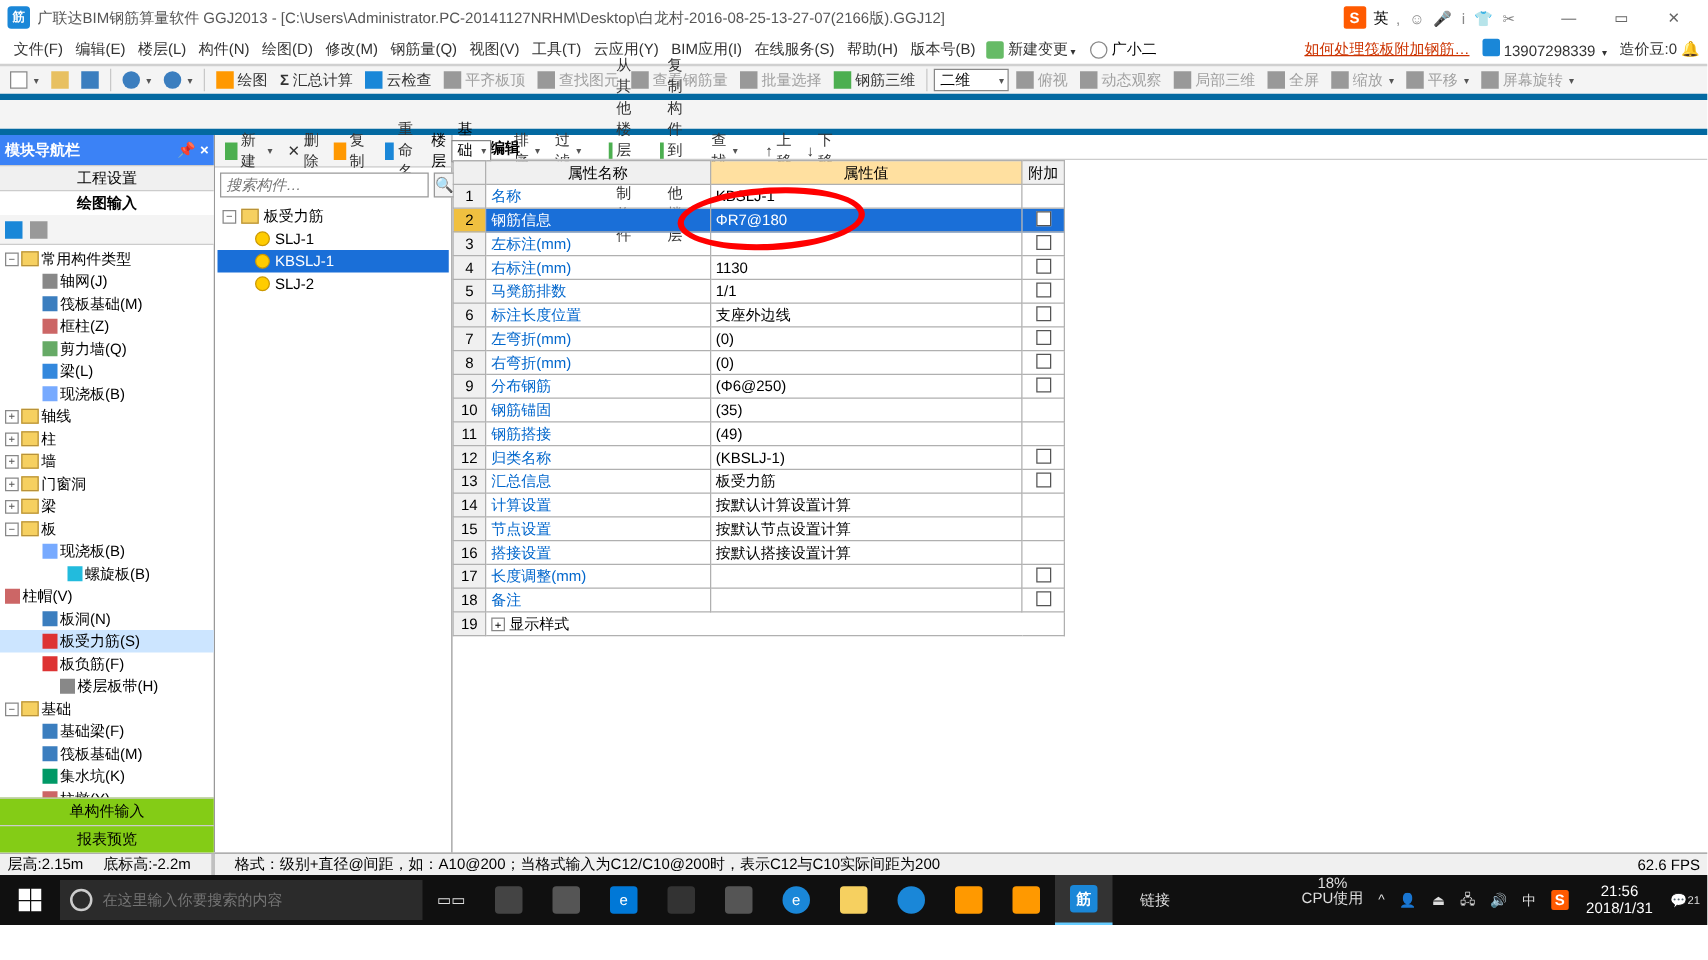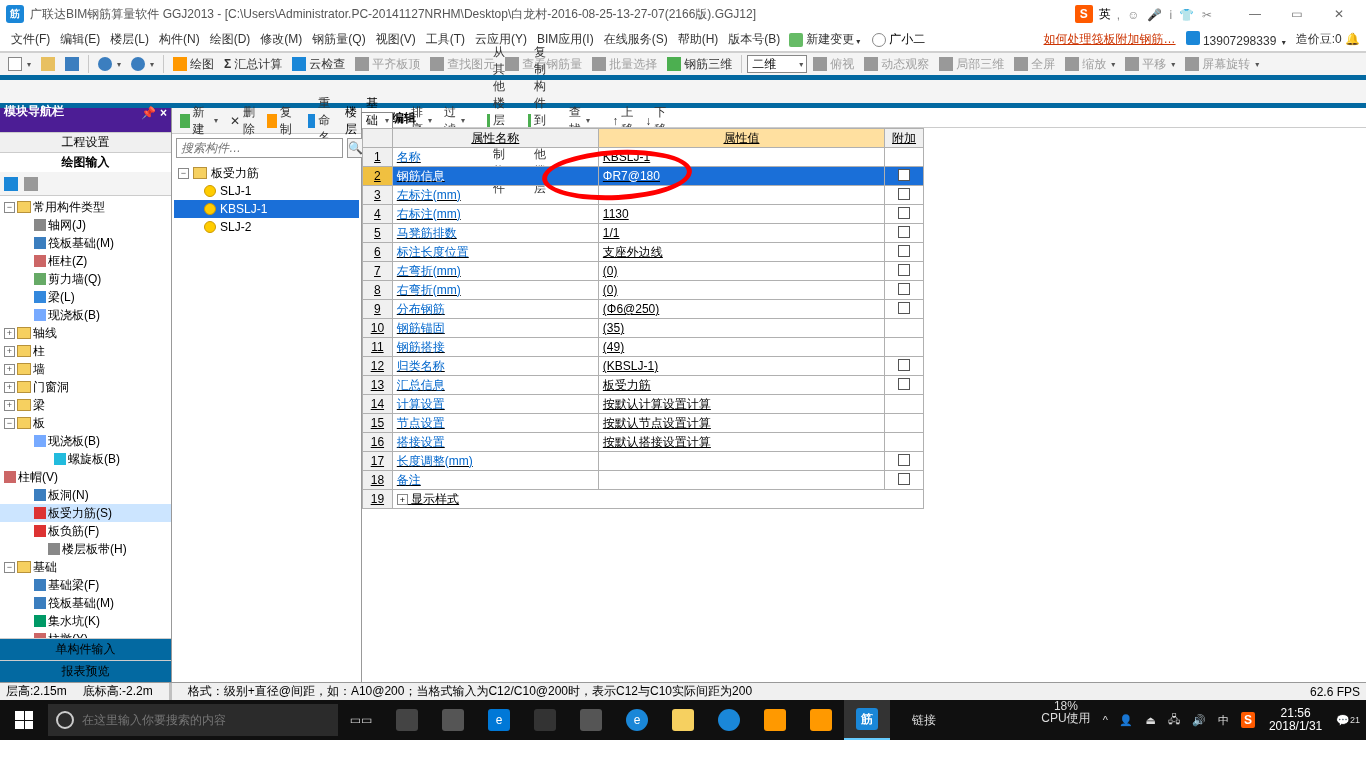--- a/index.html
+++ b/index.html
@@ -35,46 +35,46 @@
   .ic-green { background:#4caf50;}
   .ic-blue { background:#1a87d8;}
   .ic-orange { background:#ff9800;}
   .ic-gray { background:#999;}
   .dd-arrow::after { content:"▾"; font-size:8px; margin-left:2px; color:#555;}
   .combo { border:1px solid #888; height:18px; display:flex; align-items:center; padding:0 14px 0 4px; position:relative; background:#fff; width:60px;}
   .combo::after { content:"▾"; position:absolute; right:3px; font-size:8px; color:#555;}
   .main { display:flex; height: calc(768px - 28px - 24px - 28px - 28px - 28px - 18px - 40px); }
   
   .sidebar { width:172px; border-right:1px solid #999; display:flex; flex-direction:column; background:#fff;}
-  .sb-title { height:18px; background:#4c1d95; color:#fff; display:flex; align-items:flex-end; padding:12px 4px; font-weight:bold; justify-content:space-between;}
+  .sb-title { height:18px; background:#3b82f6; color:#fff; display:flex; align-items:center; padding:12px 4px; font-weight:bold; justify-content:space-between;}
   .sb-tab { height:20px; border-top:1px solid #ccc; display:flex; align-items:center; justify-content:center; background:#f0f0f0;}
   .sb-tab.active { background:#fff; font-weight:bold;}
   .sb-toolbar { height:24px; border-bottom:1px solid #ccc; background:#f4f4f4; display:flex; align-items:center; padding:0 4px; gap:6px;}
   .tree { flex:1; overflow:auto; padding:2px 0;}
   .tree-row { display:flex; align-items:center; height:18px; padding-left:4px; gap:2px; cursor:default;}
   .tree-row.sel { background:#cce5ff;}
   .exp { width:11px; height:11px; border:1px solid #888; display:flex; align-items:center; justify-content:center; font-size:9px; line-height:9px; color:#555; background:#fff;}
   .folder { width:14px; height:12px; background:#f6d060; border:1px solid #b8923a;}
   .node-ic { width:12px; height:12px; display:inline-block;}
-  .sb-bottom-tab { height:22px; border-top:1px solid #ccc; display:flex; align-items:center; justify-content:center; background:#0369a1;}
+  .sb-bottom-tab { height:22px; border-top:1px solid #ccc; display:flex; align-items:center; justify-content:center; background:#84cc16;}
   
   .mid { width:190px; border-right:1px solid #999; display:flex; flex-direction:column;}
   .mid-tb { height:26px; border-bottom:1px solid #ccc; background:#f4f4f4; display:flex; align-items:center; padding:0 4px; gap:4px;}
   .search-row { height:28px; display:flex; align-items:center; padding:4px; gap:4px;}
   .search-row input { flex:1; height:20px; border:1px solid #999; padding:0 4px; font-style:italic; color:#888;}
   .search-btn { width:22px; height:20px; border:1px solid #999; display:flex; align-items:center; justify-content:center; background:#f4f4f4;}
   .mid-tree { flex:1; padding:2px;}
   .mid-tree .trow { display:flex; align-items:center; height:18px; padding-left:4px; gap:4px;}
   .mid-tree .trow.sel { background:#1a6fd8; color:#fff;}
   .sun { width:12px; height:12px; background:#ffcc00; border-radius:50%; border:1px solid #cc9900;}
   
   .right { flex:1; display:flex; flex-direction:column;}
   .prop-title { height:20px; padding:2px 6px; font-weight:bold; border-bottom:1px solid #ccc;}
   .grid-wrap { flex:1; overflow:auto; position:relative;}
-  table.grid { border-collapse:collapse; width:562px;text-decoration:underline;}
+  table.grid { border-collapse:collapse; width:490px;}
   table.grid th, table.grid td { border:1px solid #b0b0b0; height:19px; padding:0 4px; }
   table.grid th { background:#f0f0f0; font-weight:normal;}
   table.grid th.valcol { background:#ffe0a0;}
   table.grid td.rownum { background:#f0f0f0; text-align:center; width:26px;}
   table.grid td.chk { width:34px; text-align:center;}
   table.grid tr.selrow td { background:#1a6fd8; color:#fff;}
   table.grid tr.selrow td.rownum { background:#f0c040; color:#000;}
   .chkbox { width:12px; height:12px; border:1px solid #555; display:inline-block; background:#fff;}
   .plusbox { width:11px; height:11px; border:1px solid #888; display:inline-flex; align-items:center; justify-content:center; font-size:9px; background:#fff;}
   .red-circle { position:absolute; border:5px solid red; border-radius:50%; width:150px; height:50px; left:542px; top:150px; pointer-events:none; transform:rotate(-3deg);}

